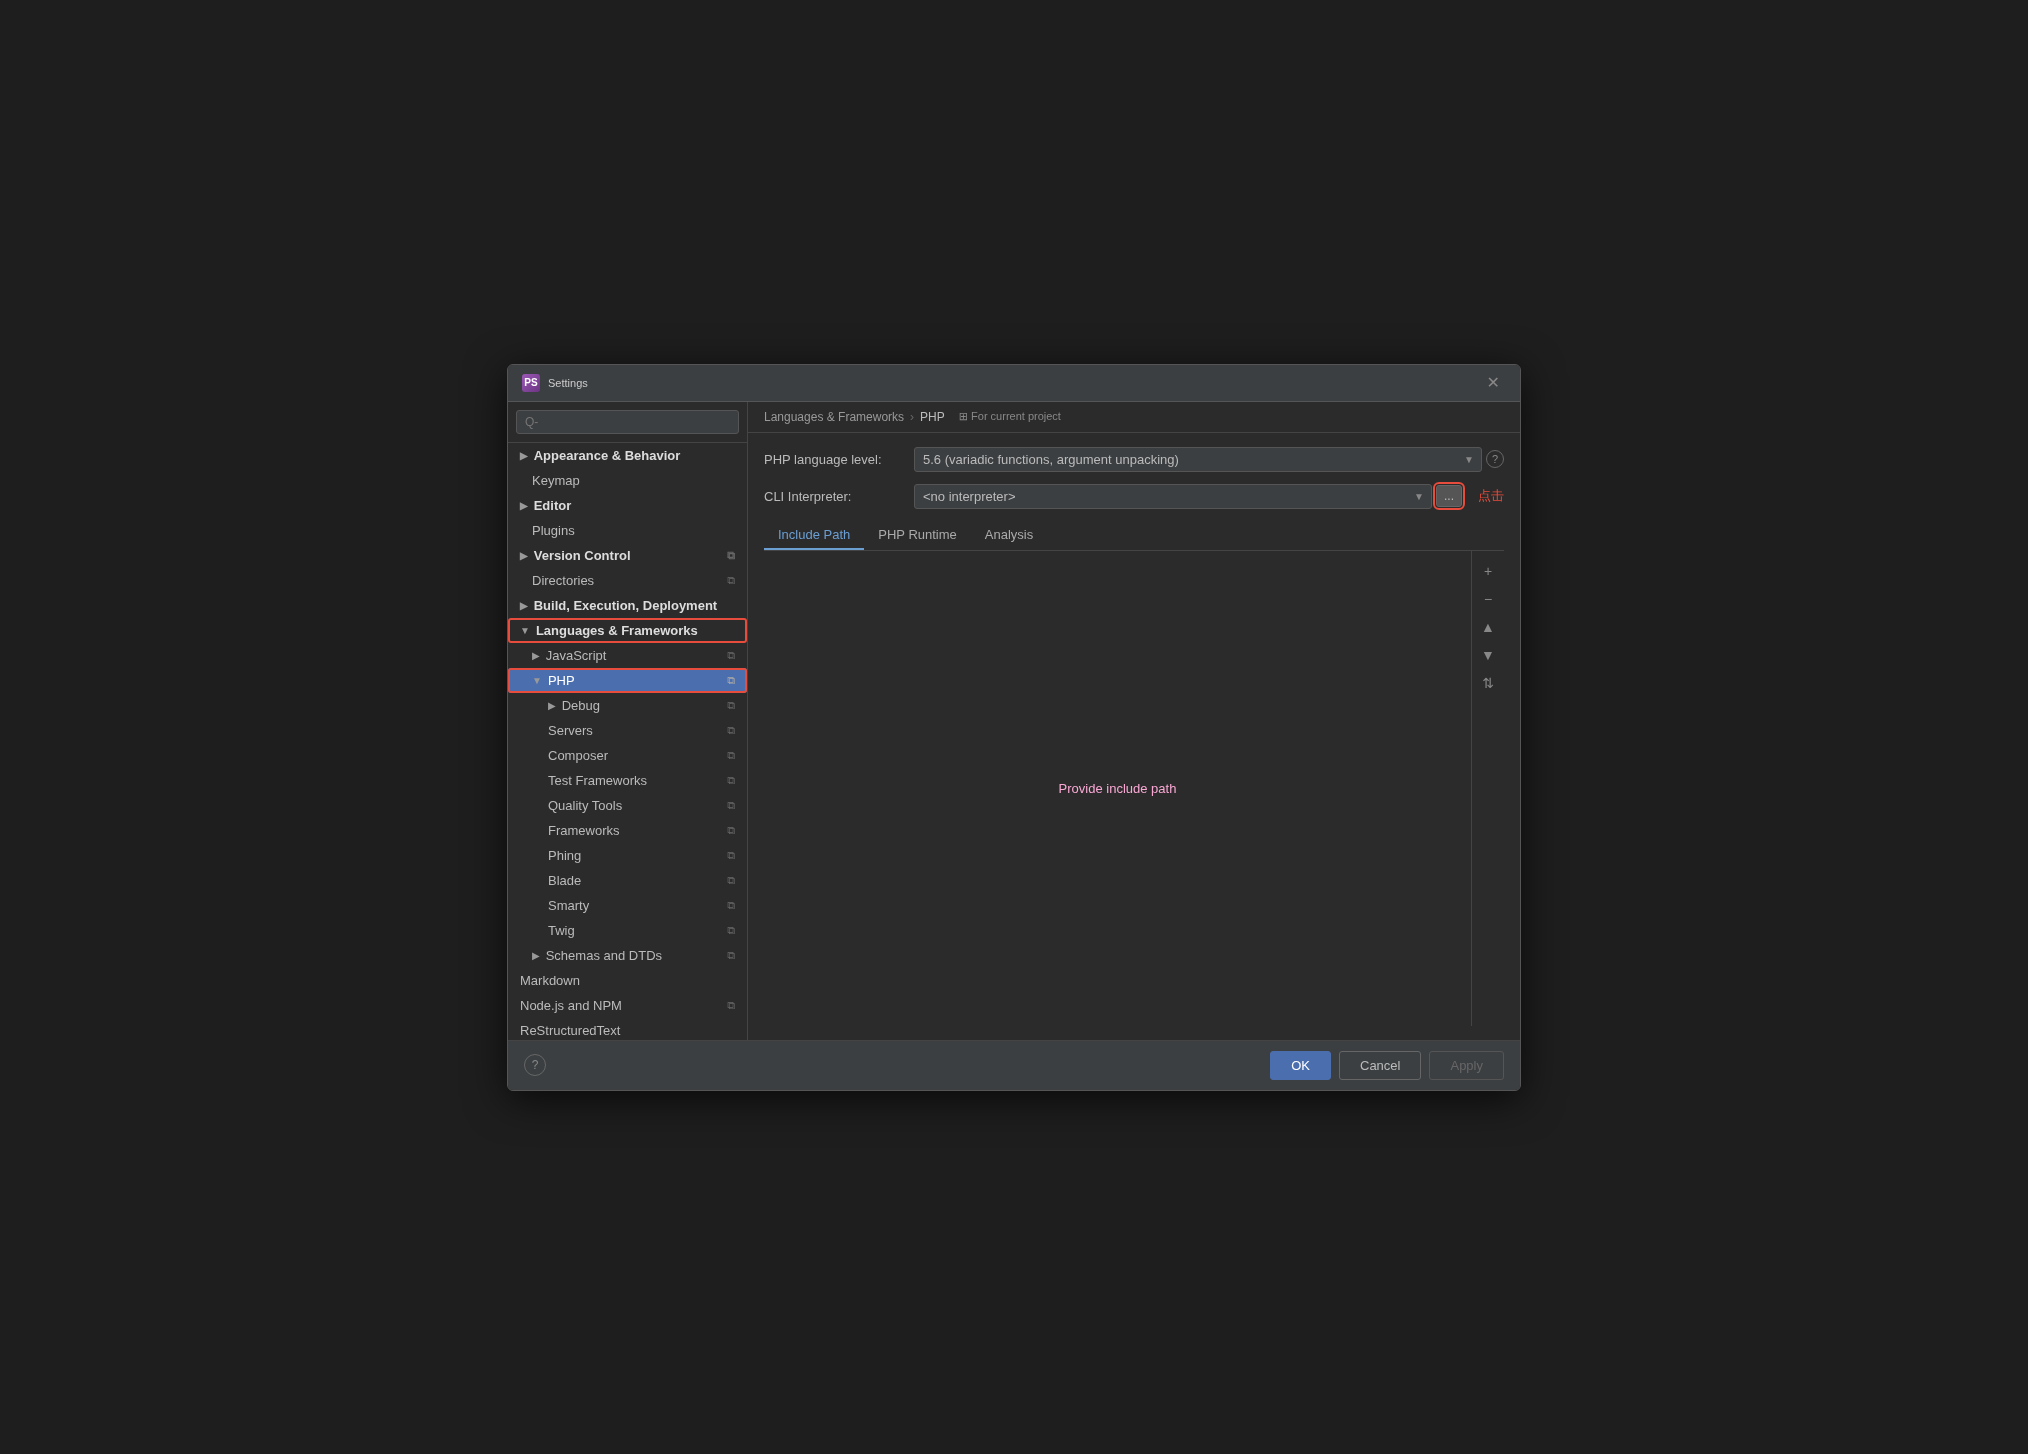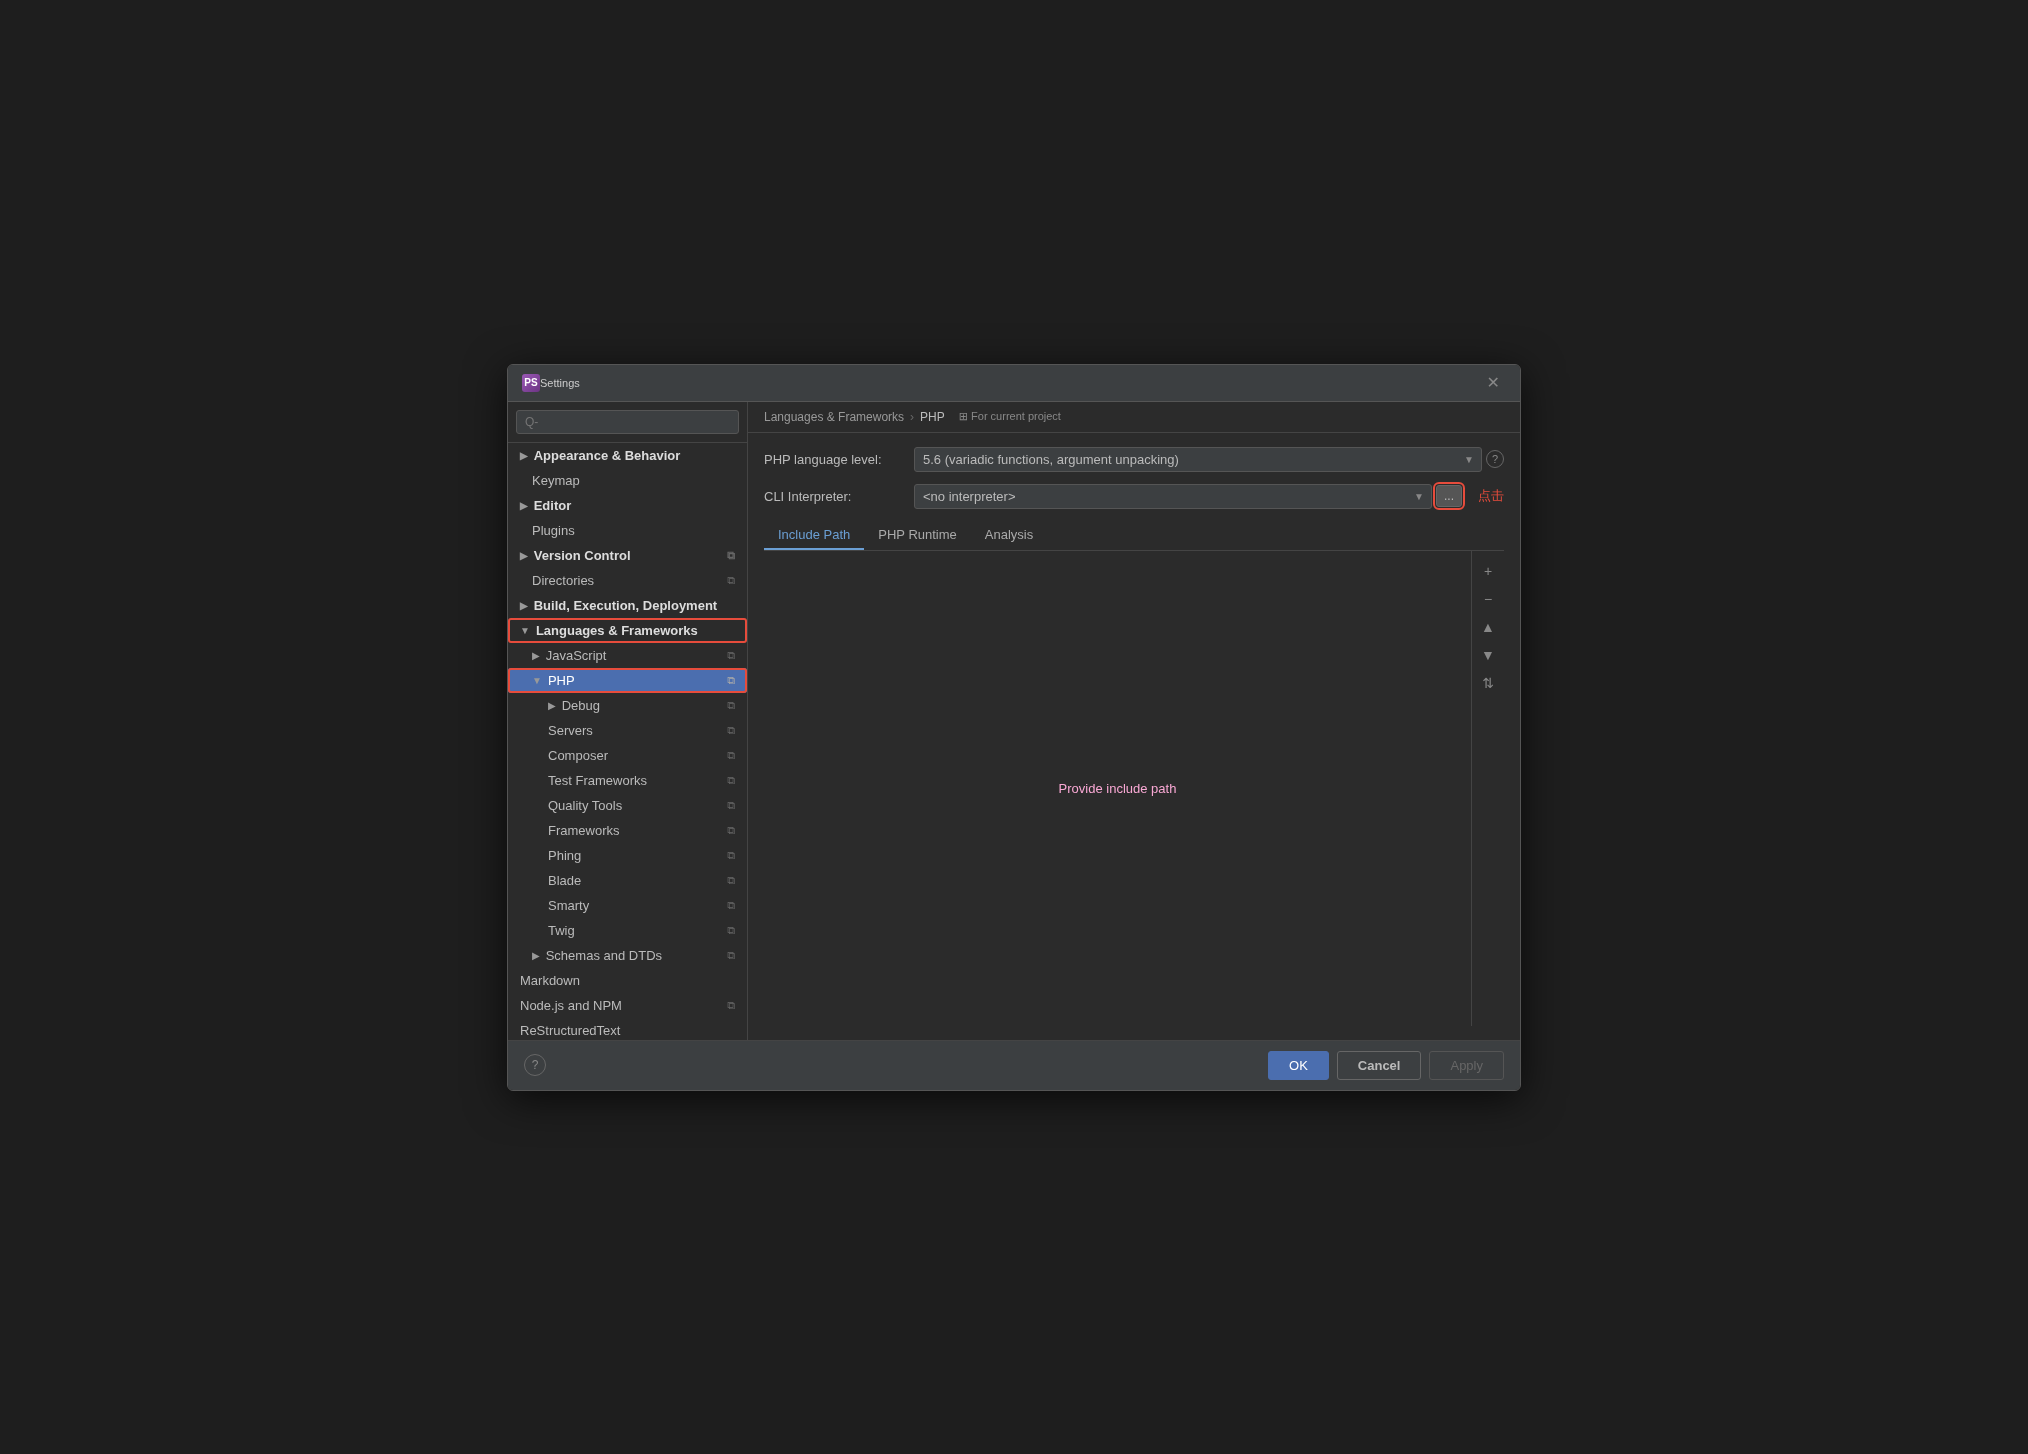--- a/index.html
+++ b/index.html
@@ -29,21 +29,21 @@
       padding: 8px 14px;
       display: flex;
       align-items: center;
       justify-content: space-between;
       border-bottom: 1px solid #555;
       flex-shrink: 0;
     }
     .title-bar-left {
       display: flex;
       align-items: center;
-      gap: 0;
+      gap: 8px;
     }
     .app-icon {
       width: 18px;
       height: 18px;
       background: linear-gradient(135deg, #9b59b6, #6c3483);
       border-radius: 3px;
       display: flex;
       align-items: center;
       justify-content: center;
       font-size: 10px;
@@ -309,21 +309,20 @@
     }
     .footer-btn.primary {
       background: #4b6eaf;
       border-color: #4b6eaf;
       color: #fff;
     }
     .footer-btn.secondary {
       background: #3c3f41;
       border-color: #666;
       color: #bbb;
-      font-weight: bold;
     }
     .footer-btn.disabled {
       background: #3c3f41;
       border-color: #555;
       color: #666;
       cursor: default;
     }
     .select-wrapper {
       position: relative;
       flex: 1;

